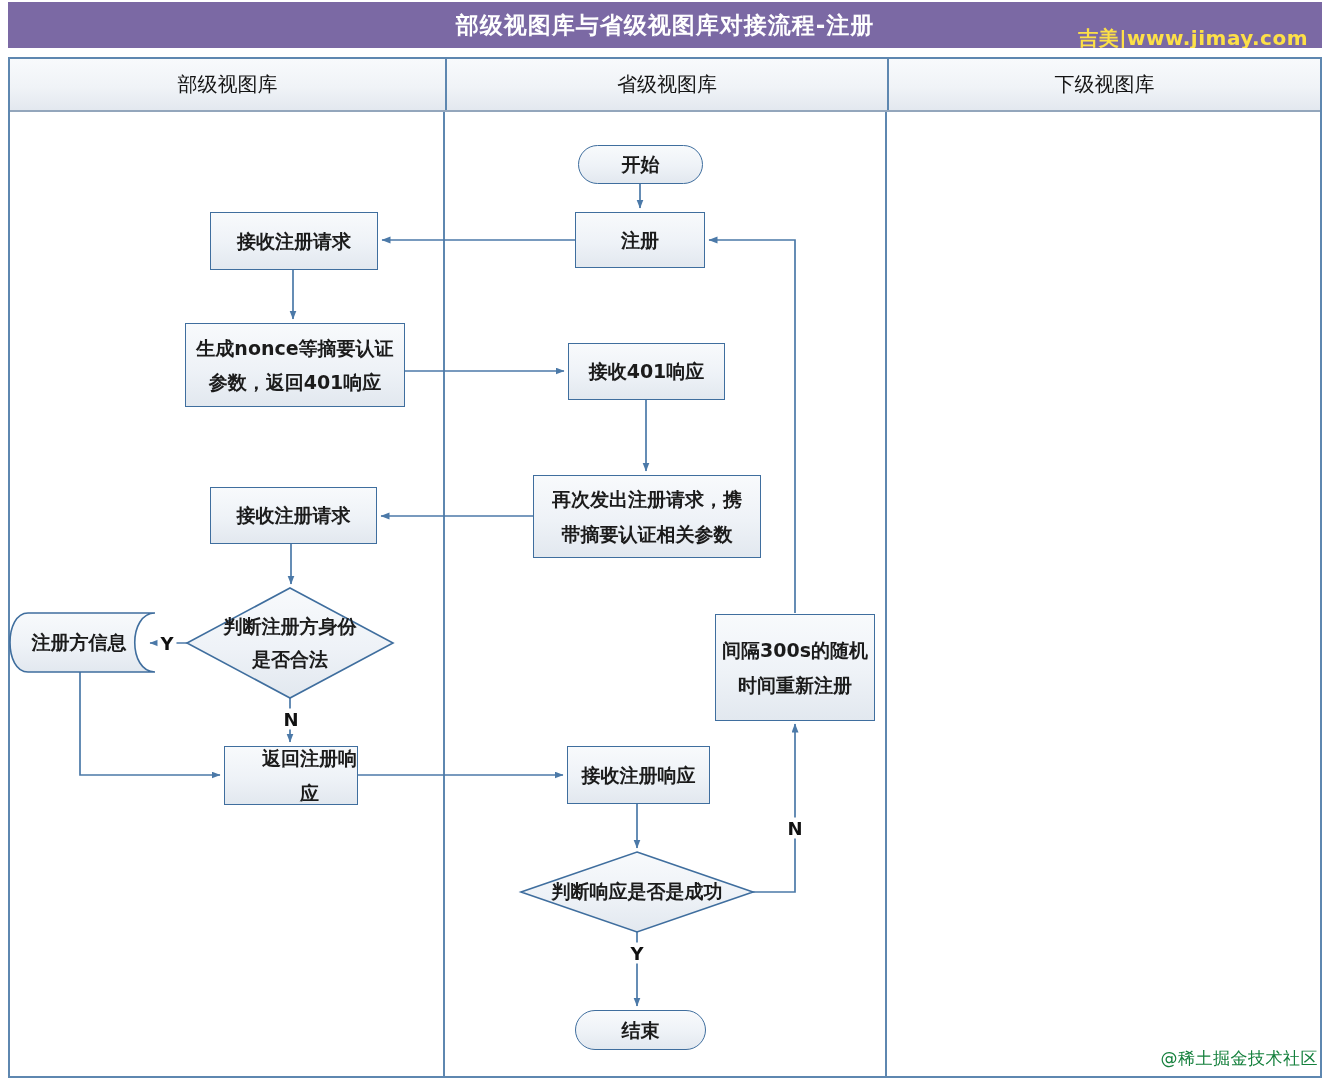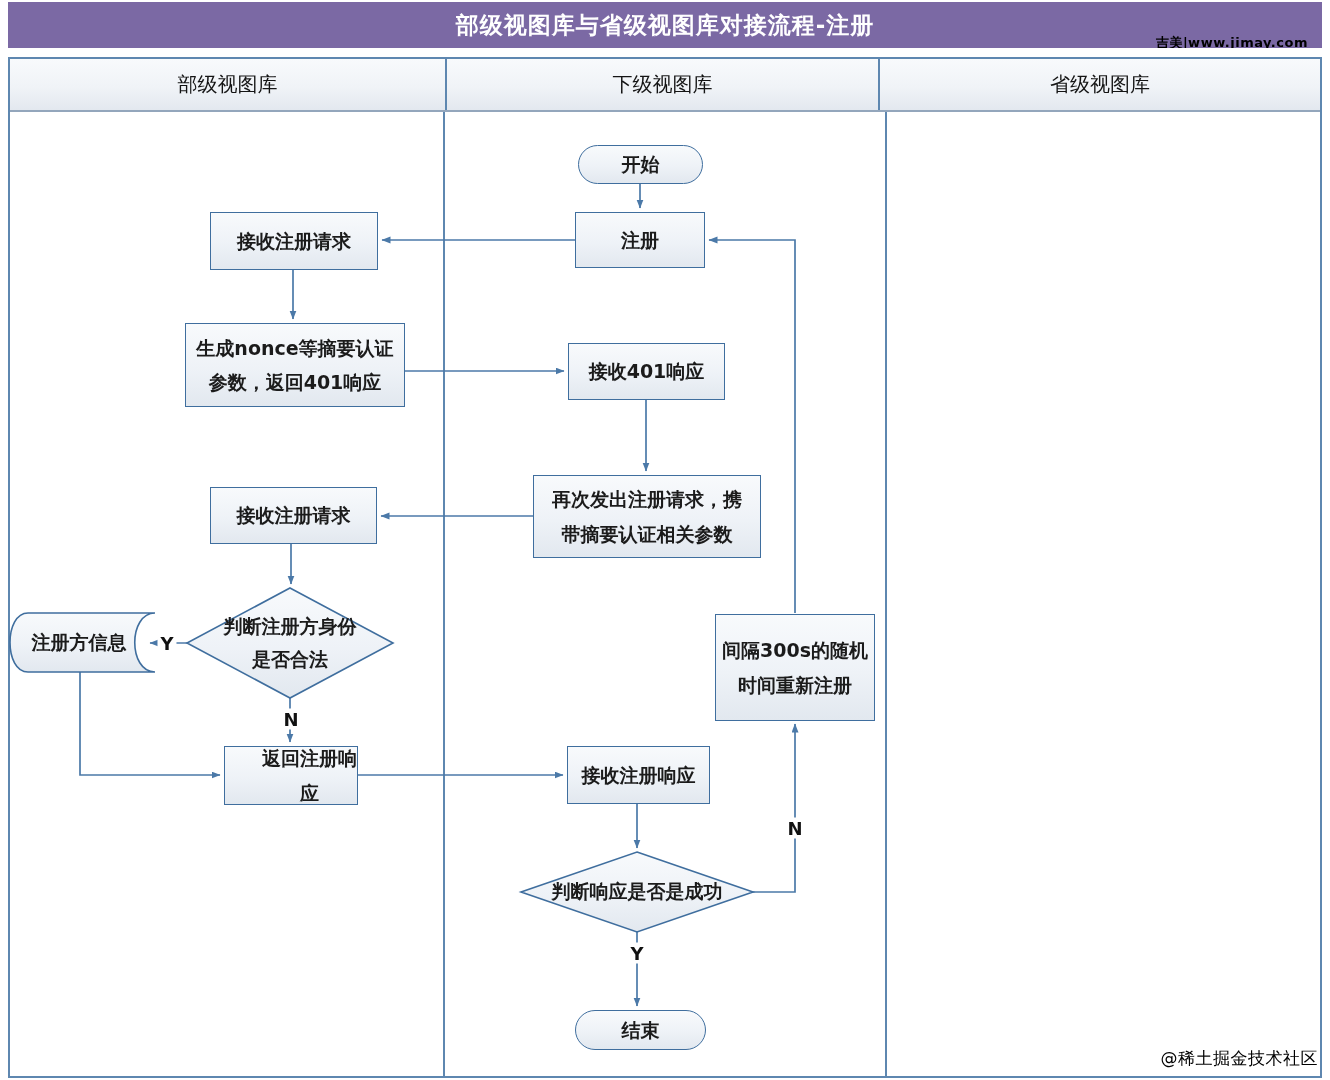--- a/index.html
+++ b/index.html
@@ -12,21 +12,21 @@
     position:absolute; left:8px; top:2px; width:1314px; height:46px;
     background:#7b69a4; overflow:hidden;
   }
   .titlebar .title {
     position:absolute; left:0; right:0; top:0; bottom:0;
     display:flex; align-items:center; justify-content:center;
     color:#ffffff; font-size:23px; font-weight:bold; letter-spacing:1px;
   }
   .titlebar .brand {
     position:absolute; right:14px; bottom:-4px;
-    color:#000000; font-size:13px; font-weight:bold; letter-spacing:.5px;
+    color:#fde047; font-size:20px; font-weight:bold; letter-spacing:.5px;
   }
 
   
   .board {
     position:absolute; left:8px; top:57px; width:1314px; height:1021px;
     border:2px solid #5e87b0; background:#fff;
   }
   .lane-header-row {
     position:absolute; left:0; top:0; width:100%; height:53px;
     display:flex; border-bottom:2px solid #93a6bc;
@@ -59,38 +59,38 @@
   }
   .elabel {
     position:absolute; transform:translate(-50%,-50%);
     background:#ffffff; padding:0 3px;
     font-size:18px; font-weight:bold; color:#111;
   }
 
   
   .credit {
     position:absolute; right:12px; bottom:10px;
-    color:#000000; font-size:17px; letter-spacing:.5px;text-align:center;
+    color:#15803d; font-size:17px; letter-spacing:.5px;text-align:center;
   }
 </style>
 </head>
 <body>
 
 <div class="canvas">
 
   <div class="titlebar">
     <div class="title">部级视图库与省级视图库对接流程-注册</div>
     <div class="brand">吉美|www.jimay.com</div>
   </div>
 
   <div class="board">
     <div class="lane-header-row">
       <div class="lane-header lh-1">部级视图库</div>
+      <div class="lane-header lh-2">省级视图库</div>
       <div class="lane-header lh-3">下级视图库</div>
-      <div class="lane-header lh-2">省级视图库</div>
     </div>
     <div class="vdiv vdiv-1"></div>
     <div class="vdiv vdiv-2"></div>
   </div>
 
   <svg class="wires" viewBox="0 0 1330 1080">
     <defs>
       <marker id="arr" markerUnits="userSpaceOnUse" markerWidth="10" markerHeight="8" refX="8.5" refY="3.5" orient="auto">
         <path d="M0,0 L9,3.5 L0,7 z" fill="#4b79a8"></path>
       </marker>

